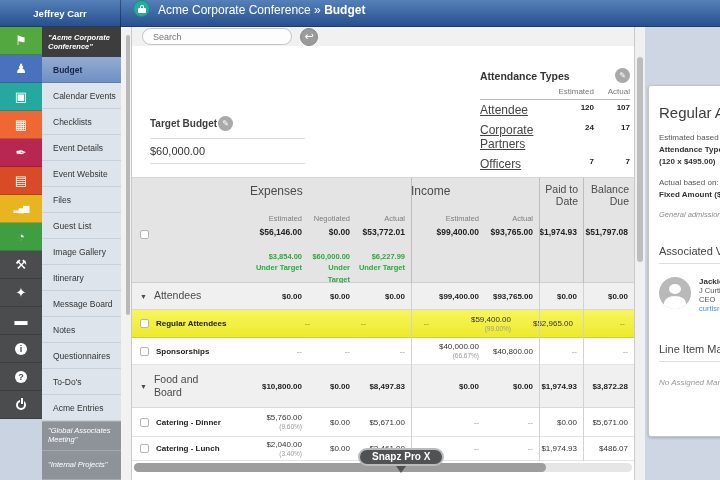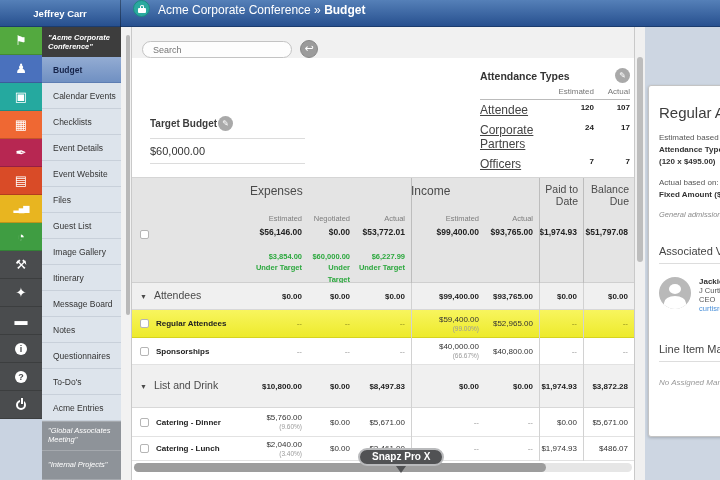--- a/index.html
+++ b/index.html
@@ -45,22 +45,22 @@
   .event-link { height:29px; background:#8e9399; border-top:1px solid #a5a9ae;
     color:#fff; font-size:7.5px; font-style:italic; display:flex; align-items:center;
     padding:0 6px; line-height:1.15; cursor:pointer; }
   #sidebar-scroll { position:absolute; left:121px; top:27px; width:11px; height:453px;
     background:#f2f2f2; border-right:1px solid #c9c9c9; }
   #sidebar-scroll .thumb { position:absolute; right:1px; top:8px; width:4px; height:280px;
     background:#b9b9b9; border-radius:2px; }
 
   
   #main { position:absolute; left:132px; top:27px; width:502px; height:453px; background:#fff; }
-  #searchrow { position:absolute; left:0; top:0; width:502px; height:31px; background:#f1f1f1;
-    display:flex; align-items:flex-end; padding-left:10px; }
+  #searchrow { position:absolute; left:0; top:0; width:502px; height:19px; background:#f1f1f1;
+    display:flex; align-items:center; padding-left:10px; }
   #search-input { width:150px; height:17px; border:1px solid #c3c3c3; border-radius:9px;
     padding:0 10px; font-size:9px; color:#555; background:#fdfdfd; outline:none;
     font-family:"Liberation Sans","DejaVu Sans",sans-serif; }
   #back-btn { width:18px; height:18px; border-radius:50%; background:#9b9b9b; border:1px solid #888;
     color:#fff; font-size:11px; line-height:15px; text-align:center; margin-left:8px; cursor:pointer; }
 
   #panel { position:absolute; left:0; top:31px; width:502px; height:120px; background:#fff;
     border-bottom:1px solid #d5d5d5; }
   #target-budget { position:absolute; left:18px; top:58px; width:155px; }
   .label-row { display:flex; align-items:center; gap:1px; }
@@ -91,21 +91,21 @@
   .tot { font-size:8.5px; font-weight:bold; color:#222; text-align:right; padding-right:6px; }
   .under { text-align:right; padding:8px 6px 0 0; font-size:7.5px; color:#2ca83e; font-weight:bold; line-height:1.5; }
   #head-check { position:absolute; left:8px; top:52px; }
   .checkbox { width:9px; height:9px; background:#fff; border:1px solid #b5b5b5; border-radius:2px; cursor:pointer; }
 
   
   #rows { position:absolute; left:0; top:256px; width:502px; height:178px; background:#fff; }
   .trow { display:grid; grid-template-columns:118px 58px 48px 55px 74px 54px 44px 51px;
     align-items:center; border-bottom:1px solid #e2e2e2; cursor:pointer; }
   .trow.group { background:#f0f0f0; border-bottom:1px solid #d8d8d8; }
-  .trow.hl { background:linear-gradient(#f8f55e,#edea2c); border-bottom:1px solid #d6d320; }
+  .trow.hl { background:linear-gradient(#f8f55e,#edea2c); border-bottom:1px solid #d6d320;gap:8px; }
   .lbl-cell { display:flex; align-items:center; gap:7px; padding-left:8px; }
   .tri { font-size:7px; color:#4a4a4a; }
   .glabel { font-size:10.5px; color:#4a4a4a; max-width:70px; line-height:1.25; }
   .ilabel { font-size:8px; font-weight:bold; color:#222; }
   .cell { font-size:8px; color:#333; text-align:right; padding-right:6px; }
   .trow.group .cell { font-weight:bold; color:#222; font-size:8px; }
   .cell .note { font-size:6.5px; color:#9a9a9a; font-weight:normal; }
   .cell.dash { color:#999; }
   .trow.hl .cell.dash { color:#8f8d1e; }
   .vline { position:absolute; top:0; width:1px; pointer-events:none; }
@@ -360,21 +360,21 @@
           <div class="cell dash">--</div>
           <div class="cell dash">--</div>
           <div class="cell">$40,000.00 <span class="note">(66.67%)</span></div>
           <div class="cell">$40,800.00</div>
           <div class="cell dash">--</div>
           <div class="cell dash">--</div>
         </div>
         <div class="trow group" style="min-height: 43px;">
           <div class="lbl-cell">
             <span class="tri">▼</span>
-            <span class="glabel">List and Drink</span>
+            <span class="glabel">Food and Board</span>
           </div>
           <div class="cell">$10,800.00</div>
           <div class="cell">$0.00</div>
           <div class="cell">$8,497.83</div>
           <div class="cell">$0.00</div>
           <div class="cell">$0.00</div>
           <div class="cell">$1,974.93</div>
           <div class="cell">$3,872.28</div>
         </div>
         <div class="trow" style="min-height: 29px;">

